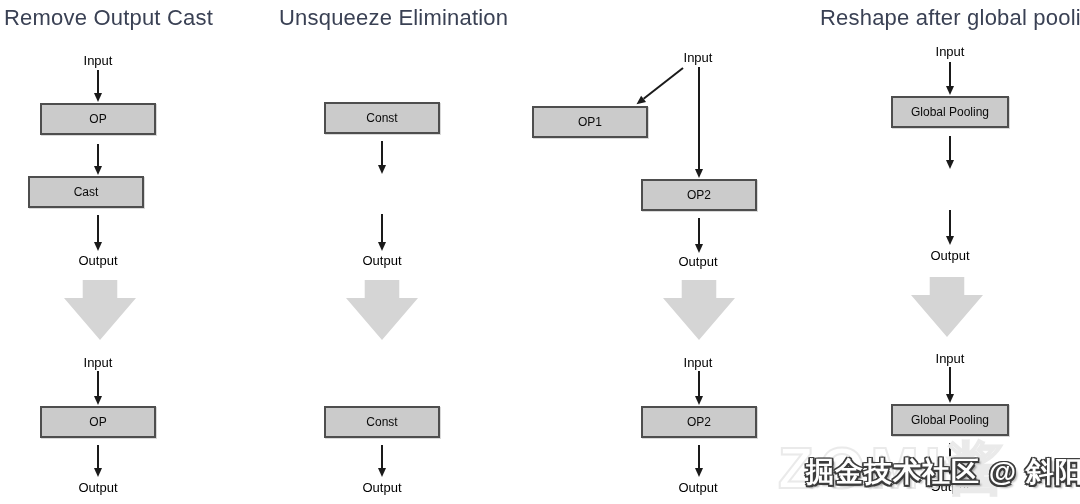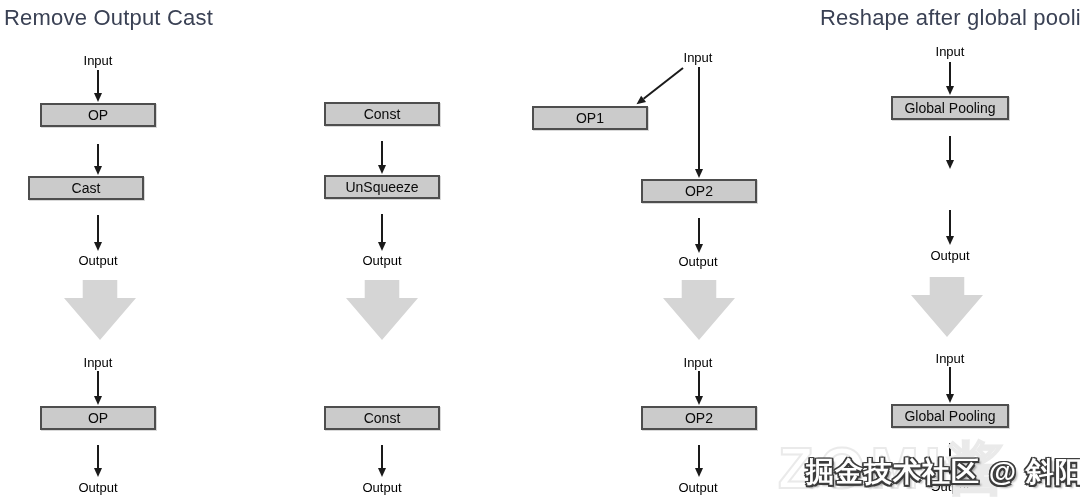--- a/index.html
+++ b/index.html
@@ -14,23 +14,23 @@
   }
   .title{
     position:absolute; top:5px; font-size:22px; line-height:26px; font-weight:400;
     color:var(--title); letter-spacing:0.2px; white-space:nowrap;
   }
   .label{
     position:absolute; width:90px; text-align:center; font-size:13px; line-height:14px;
     font-weight:500; color:#000;
   }
   .node{
-    position:absolute; width:116px; height:24px; background:var(--node-fill);
+    position:absolute; width:116px; height:32px; background:var(--node-fill);
     border:2px solid var(--node-border); display:flex; align-items:center; justify-content:center;
-    font-size:14px; color:#0a0a0a; box-shadow:1px 1px 0 rgba(0,0,0,0.15);
+    font-size:12px; color:#0a0a0a; box-shadow:1px 1px 0 rgba(0,0,0,0.15);
   }
   .node.wide{width:118px;align-items:center;}
   .varrow{position:absolute; width:2px; background:var(--arrow);}
   .varrow::after{
     content:""; position:absolute; bottom:-9px; left:-3px;
     border-left:4px solid transparent; border-right:4px solid transparent;
     border-top:9px solid var(--arrow);
   }
   .darrow{
     position:absolute; height:2px; background:var(--arrow);
@@ -60,20 +60,21 @@
       -1.5px 0 0 var(--watermark-outline), 1.5px 0 0 var(--watermark-outline),
       3px 3px 2px rgba(0,0,0,0.30);
   }
 </style>
 </head>
 <body>
 
 <div class="stage">
 
   <div class="title" style="left:4px">Remove Output Cast</div>
+  <div class="title" style="left:279px">Unsqueeze Elimination</div>
   <div class="title" style="left:820px">Reshape after global pooling</div>
 
   <div class="label" style="left:53px;top:54px">Input</div>
   <div class="varrow" style="left:97px;top:70px;height:23px"></div>
   <div class="node" style="left:40px;top:103px">
       <span>OP</span>
     </div>
   <div class="varrow" style="left:97px;top:144px;height:22px"></div>
   <div class="node" style="left:28px;top:176px">
       <span>Cast</span>
@@ -88,23 +89,20 @@
   <div class="node" style="left:40px;top:406px">
       <span>OP</span>
     </div>
   <div class="varrow" style="left:97px;top:445px;height:23px"></div>
   <div class="label" style="left:53px;top:481px">Output</div>
 
   <div class="node" style="left:324px;top:102px">
       <span>Const</span>
     </div>
   <div class="varrow" style="left:381px;top:141px;height:24px"></div>
-  <div class="node" style="left:324px;top:175px">
-      <span>UnSqueeze</span>
-    </div>
   <div class="varrow" style="left:381px;top:214px;height:28px"></div>
   <div class="label" style="left:337px;top:254px">Output</div>
   <div class="bigarrow" style="left:346px;top:280px"></div>
 
   <div class="node" style="left:324px;top:406px">
       <span>Const</span>
     </div>
   <div class="varrow" style="left:381px;top:445px;height:23px"></div>
   <div class="label" style="left:337px;top:481px">Output</div>
 

